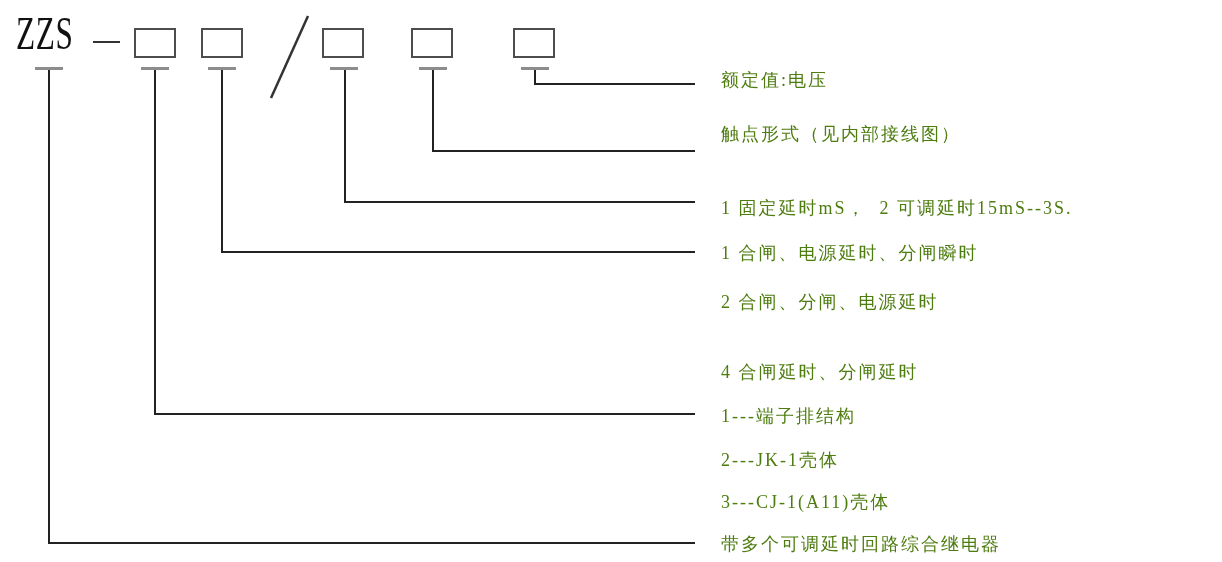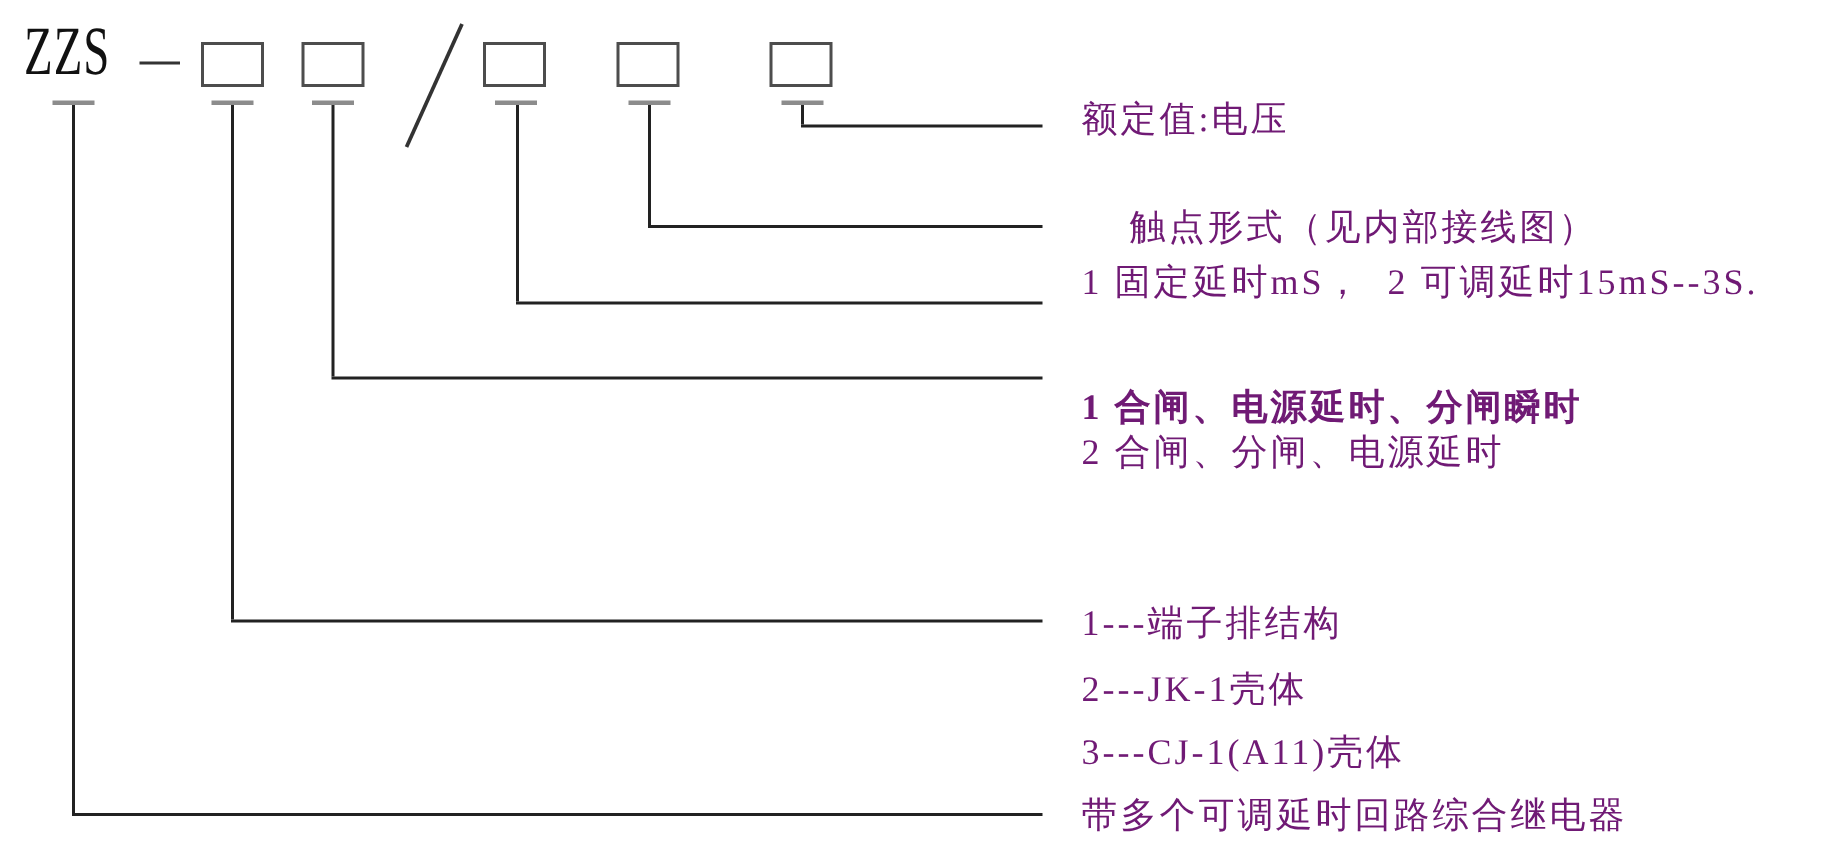--- a/index.html
+++ b/index.html
@@ -20,22 +20,22 @@
     position:absolute; top:28px; width:42px; height:30px;
     border:2px solid #4d4d4d; box-sizing:border-box; background:#fff;
   }
   .tick { position:absolute; top:67px; width:28px; height:3px; background:#8c8c8c; }
   .vline { position:absolute; width:2px; background:#222; }
   .hline { position:absolute; height:2px; background:#222; }
   .dash  { position:absolute; left:93px; top:41px; width:27px; height:2px; background:#333; }
   .slash { position:absolute; left:263px; top:10px; }
   .lbl {
     position:absolute; left:721px;
-    font-size:24px; line-height:32px; letter-spacing:2px;
-    color:#701a75; white-space:pre;
+    font-size:18px; line-height:32px; letter-spacing:2px;
+    color:#4d7c0f; white-space:pre;
   }
 </style>
 </head>
 <body>
 
 <div class="stage">
 
   <div class="prefix">ZZS</div>
   <div class="dash"></div>
 
@@ -63,22 +63,23 @@
   <div class="vline" style="left:534px; top:70px; height:13px;"></div>
 
   <div class="hline" style="left:534px; top:83px;  width:161px;"></div>
   <div class="hline" style="left:432px; top:150px; width:263px;"></div>
   <div class="hline" style="left:344px; top:201px; width:351px;"></div>
   <div class="hline" style="left:221px; top:251px; width:474px;"></div>
   <div class="hline" style="left:154px; top:413px; width:541px;"></div>
   <div class="hline" style="left:48px;  top:542px; width:647px;"></div>
 
   <div class="lbl" style="top:64px;">额定值:电压</div>
-  <div class="lbl" style="top:136px;margin-left:32px;">触点形式（见内部接线图）</div>
-  <div class="lbl" style="top:173px;">1 固定延时mS，  2 可调延时15mS--3S.</div>
-  <div class="lbl" style="top:256px;font-weight:bold;">1 合闸、电源延时、分闸瞬时</div>
+  <div class="lbl" style="top:118px;">触点形式（见内部接线图）</div>
+  <div class="lbl" style="top:192px;">1 固定延时mS，  2 可调延时15mS--3S.</div>
+  <div class="lbl" style="top:237px;">1 合闸、电源延时、分闸瞬时</div>
   <div class="lbl" style="top:286px;">2 合闸、分闸、电源延时</div>
+  <div class="lbl" style="top:356px;">4 合闸延时、分闸延时</div>
   <div class="lbl" style="top:400px;font-family:Liberation Serif, serif;">1---端子排结构</div>
   <div class="lbl" style="top:444px;text-align:center;">2---JK-1壳体</div>
   <div class="lbl" style="top:486px;">3---CJ-1(A11)壳体</div>
   <div class="lbl" style="top:528px;">带多个可调延时回路综合继电器</div>
 
 </div>
 
 </body></html>

